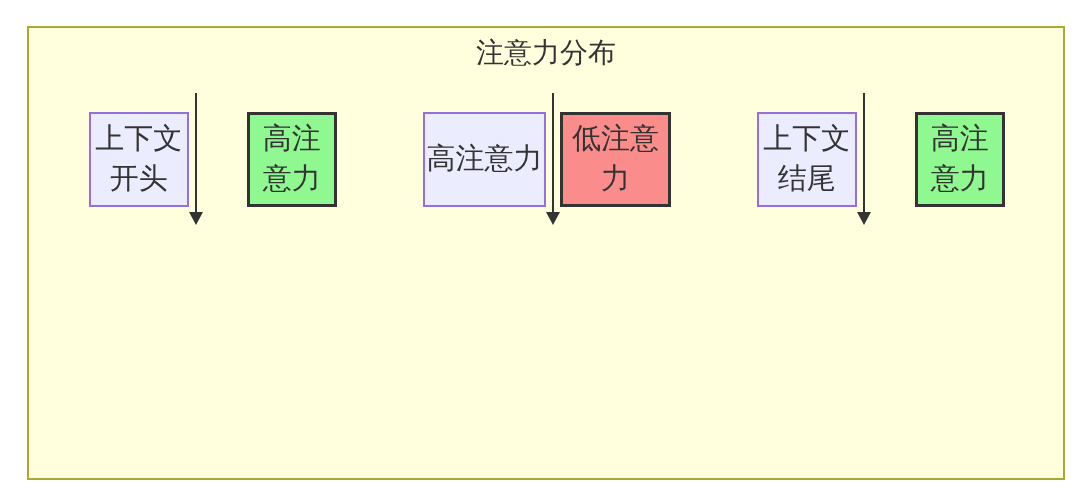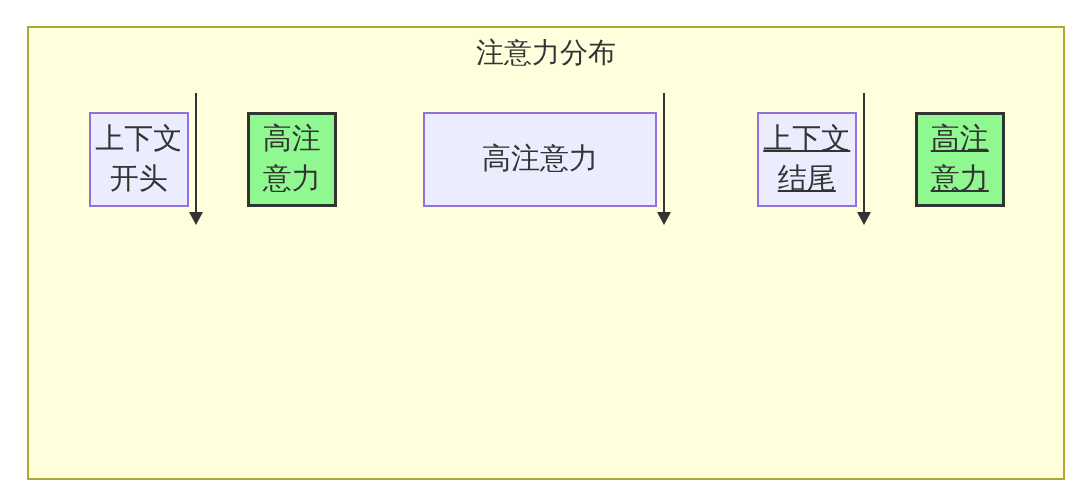--- a/index.html
+++ b/index.html
@@ -38,21 +38,21 @@
   .column {
     position: absolute;
     top: 65px;
     width: 248px;
     display: flex;
     flex-direction: row;
     align-items: center;
   }
   .col-0 { left: 60px; }
   .col-1 { left: 394px; }
-  .col-2 { left: 728px; text-decoration: underline; }
+  .col-2 { left: 728px; }
   .node {
     box-sizing: border-box;
     display: flex;
     align-items: center;
     justify-content: center;
     font-size: 29px;
     color: var(--text, #333333);
     text-align: center;
   }
   .node.context {
@@ -107,20 +107,23 @@
   </div>
 
   <div class="column col-1">
     <div class="node context">
       <span>高注意力</span>
     </div>
     <div class="arrow">
       <div class="arrow-line"></div>
       <div class="arrow-head"></div>
     </div>
+    <div class="node result low">
+      <span>低注意力</span>
+    </div>
   </div>
 
   <div class="column col-2">
     <div class="node context">
       <span>上下文结尾</span>
     </div>
     <div class="arrow">
       <div class="arrow-line"></div>
       <div class="arrow-head"></div>
     </div>

